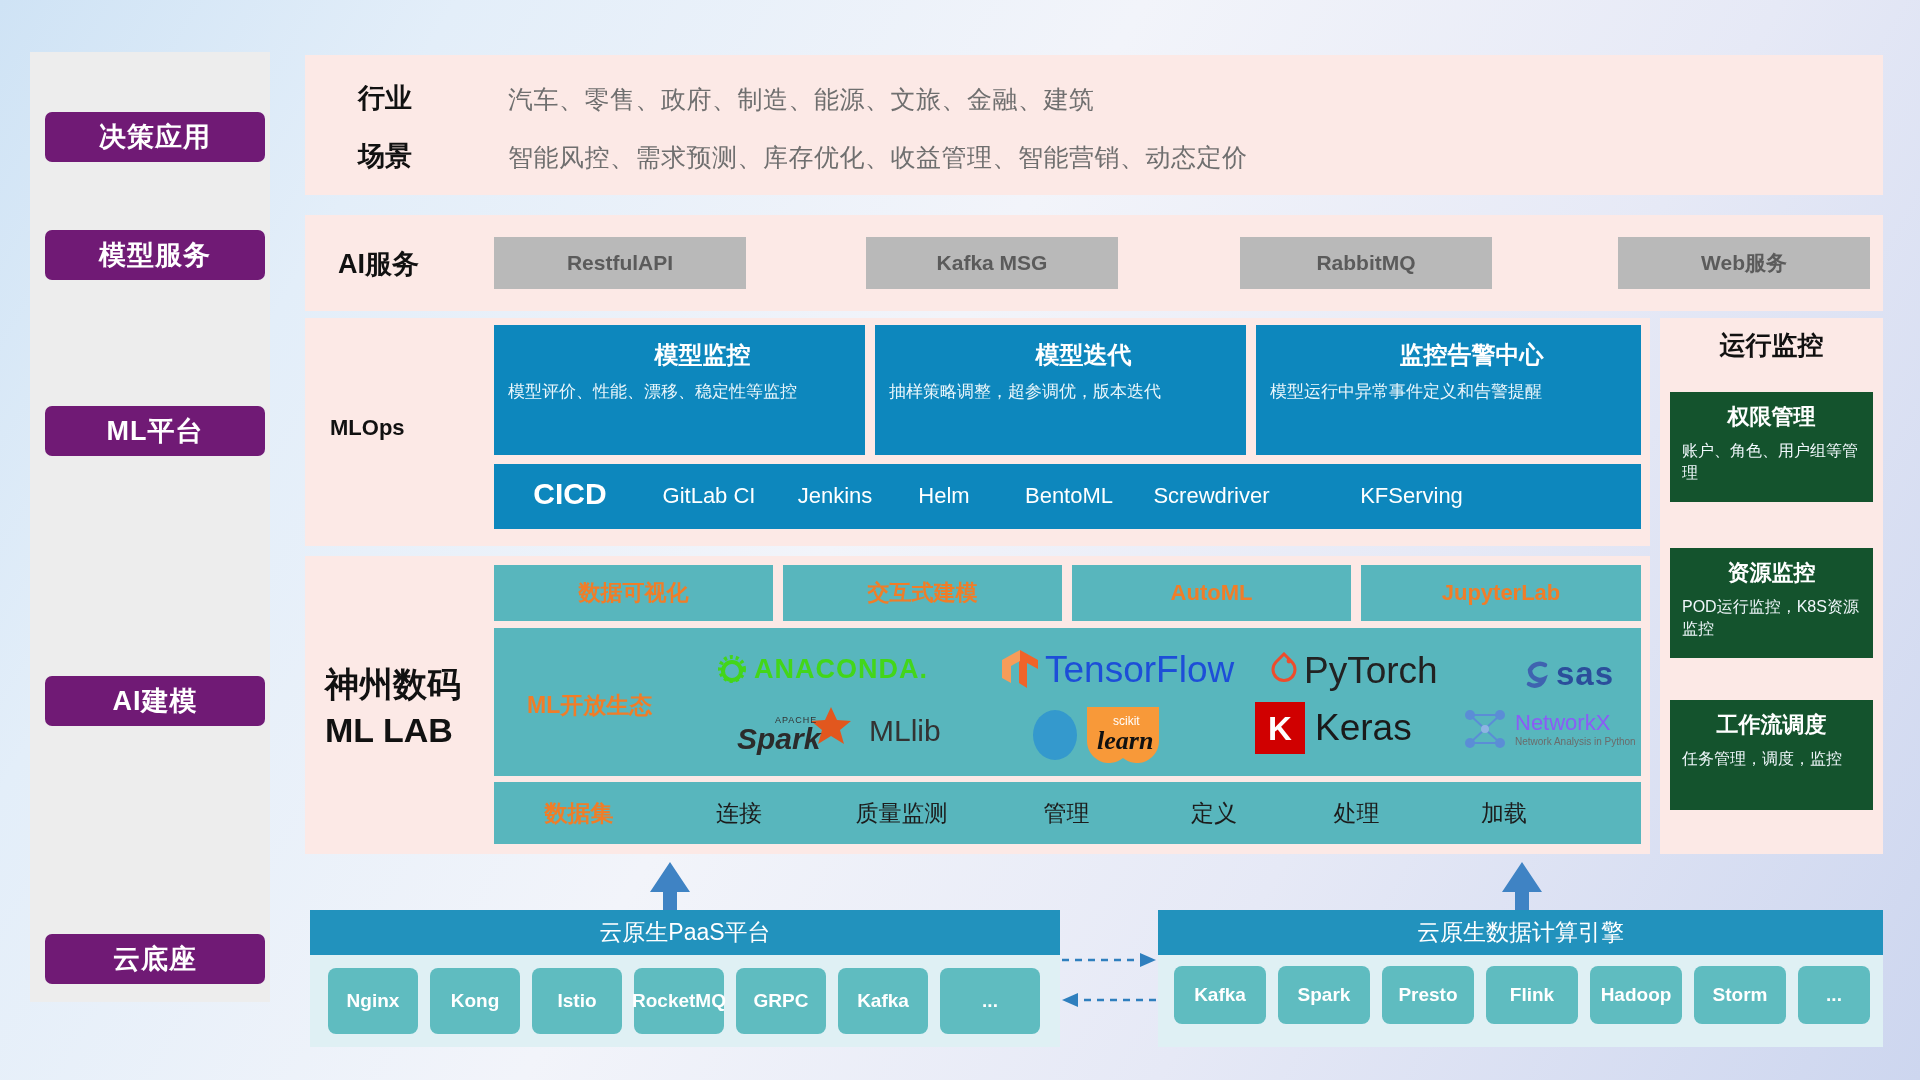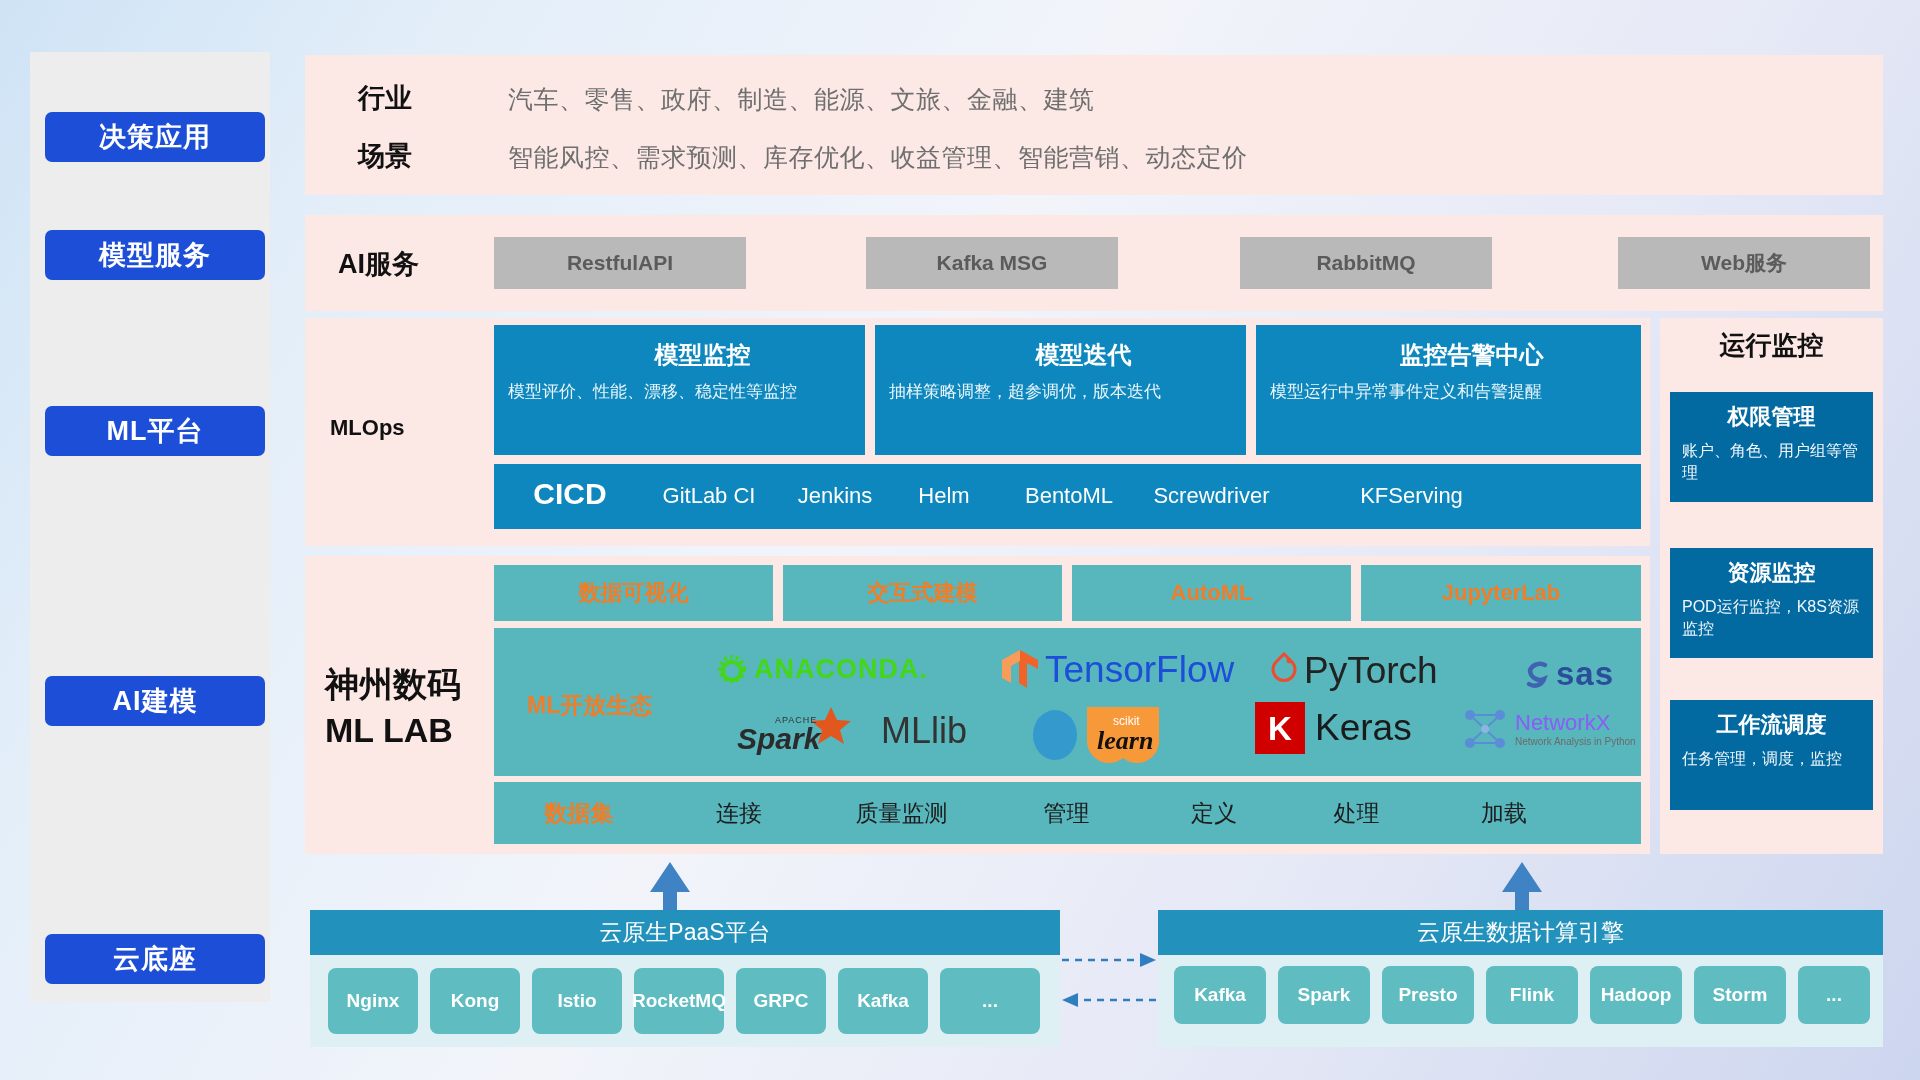--- a/index.html
+++ b/index.html
@@ -12,21 +12,21 @@
   }
   .canvas{position:absolute;left:0;top:0;width:1920px;height:1080px;}
 
   
   .left-col{
     position:absolute;left:30px;top:52px;width:240px;height:950px;
     background:#ededed;
   }
   .lbl{
     position:absolute;left:45px;width:220px;height:50px;
-    background:#1d4ed8;border-radius:7px;
+    background:#701a75;border-radius:7px;
     color:#fff;font-weight:bold;font-size:27px;
     display:flex;align-items:center;justify-content:center;
     letter-spacing:1px;
   }
 
   
   .band{position:absolute;background:#fce9e6;}
   .rowlabel{
     position:absolute;color:#111;font-weight:bold;font-size:27px;
     display:flex;align-items:center;
@@ -59,21 +59,21 @@
 
   .eco{position:absolute;background:#58b6bd;}
   .eco-cap{position:absolute;color:#f07d28;font-weight:bold;font-size:23px;}
 
   .dsrow{position:absolute;background:#58b6bd;display:flex;align-items:center;}
   .dsrow .first{color:#f07d28;font-weight:bold;}
   .dsrow span{font-size:23px;color:#1c1c1c;text-align:center;}
 
   
   .mon-title{position:absolute;font-weight:bold;font-size:26px;color:#111;text-align:center;}
-  .mcard{position:absolute;background:#0369a1;color:#fff;}
+  .mcard{position:absolute;background:#14532d;color:#fff;}
   .mcard .t{font-size:22px;font-weight:bold;text-align:center;margin-top:10px;}
   .mcard .d{font-size:16px;line-height:1.35;margin:8px 12px 0 12px;color:#f0f7fb;}
 
   
   .btitle{position:absolute;background:#2292bd;color:#fff;font-size:23px;
     display:flex;align-items:center;justify-content:center;}
   .bstrip{position:absolute;background:#dff0f4;}
   .pill{position:absolute;background:#5fbcc0;color:#fff;border-radius:8px;
     font-size:19px;font-weight:bold;display:flex;align-items:center;justify-content:center;
     text-align:center;line-height:1.1;}
@@ -189,21 +189,21 @@
       </svg>
     <span class="logo-txt" style="color:#2b4e9b;font-weight:bold;margin-left:2px;font-size:33px;letter-spacing:1px;">sas</span>
   </div>
 
   <div class="logo" style="left:735px;top:705px;">
     <svg width="130" height="52" viewBox="0 0 130 52">
       <polygon points="96,2 102,15 116,16 105,25 109,39 96,31 83,39 87,25 76,16 90,15" fill="#e2571e"></polygon>
       <text x="40" y="18" font-family="Liberation Sans, sans-serif" font-size="9" fill="#333" letter-spacing="1">APACHE</text>
       <text x="2" y="44" font-family="Liberation Sans, sans-serif" font-size="30" font-weight="bold" font-style="italic" fill="#2b2b2b">Spark</text>
     </svg>
-    <span class="logo-txt" style="color:#333;margin-left:16px;font-size:36px;">MLlib</span>
+    <span class="logo-txt" style="color:#333;margin-left:4px;font-size:30px;">MLlib</span>
   </div>
 
   <div class="logo" style="left:1025px;top:705px;">
     <svg width="160" height="58" viewBox="0 0 160 58">
       <ellipse cx="30" cy="30" rx="22" ry="25" fill="#3499cd"></ellipse>
       <path d="M62 2 h72 v34 a22 22 0 0 1 -36 17 a22 22 0 0 1 -36 -17 Z" fill="#f89939"></path>
       <text x="88" y="20" font-family="Liberation Sans, sans-serif" font-size="12" fill="#fff">scikit</text>
       <text x="72" y="44" font-family="Liberation Serif, serif" font-style="italic" font-weight="bold" font-size="26" fill="#111">learn</text>
     </svg>
   </div>

